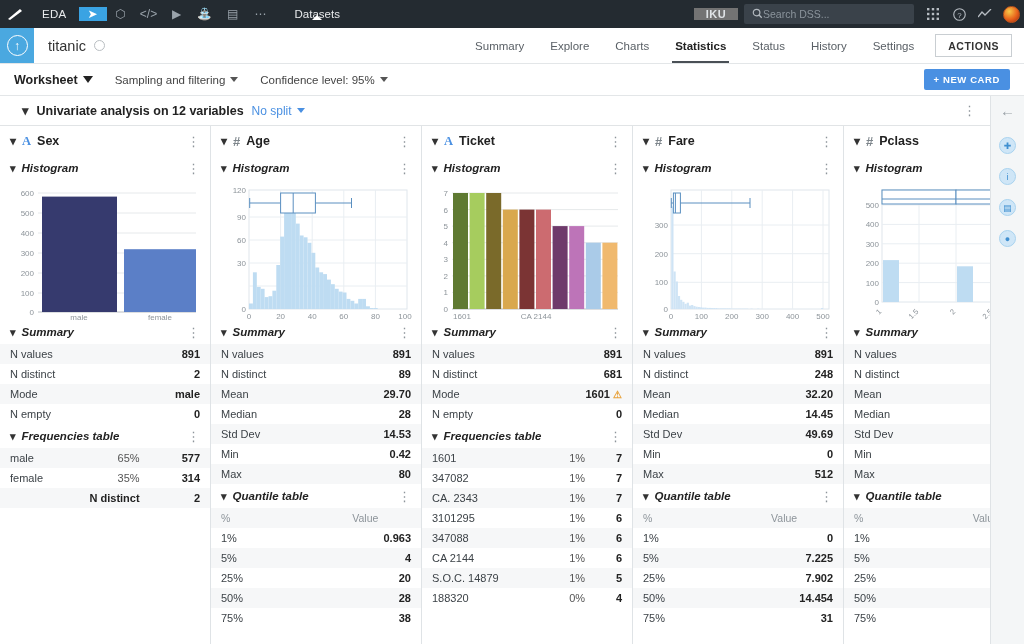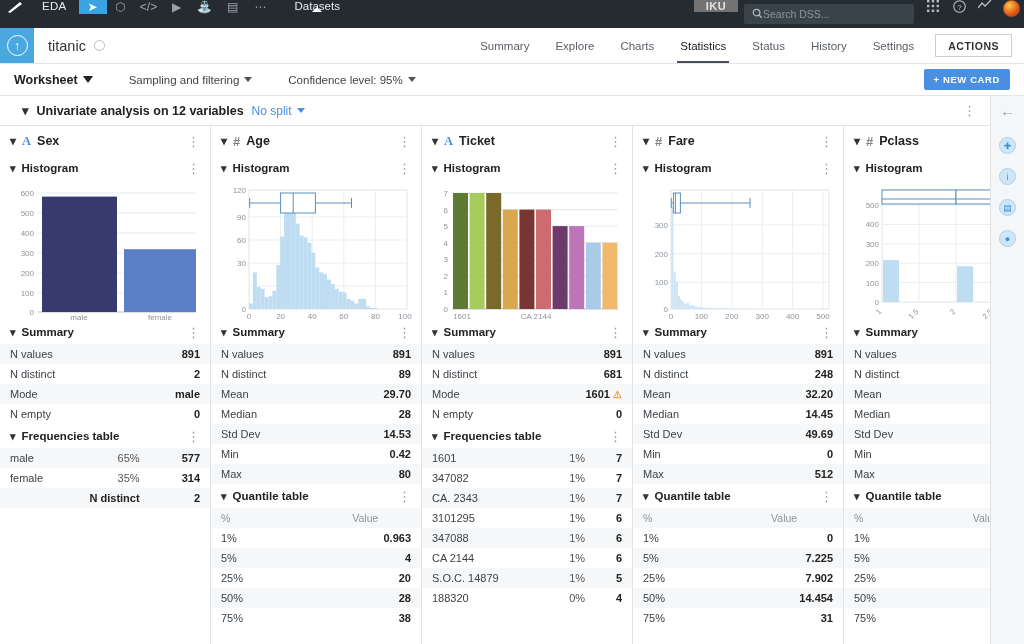--- a/index.html
+++ b/index.html
@@ -5,21 +5,21 @@
   * { box-sizing: border-box; margin: 0; padding: 0; }
   html, body {
     width: 1024px; height: 644px;
     font-family: "Liberation Sans", sans-serif;
     background: #ffffff; overflow: hidden;
     -webkit-font-smoothing: antialiased;
   }
 
   
   .topbar {
-    height: 28px; background: #242b31; display: flex; align-items: flex-start;
+    height: 28px; background: #242b31; display: flex; align-items: center;
     color: #c8cdd2; font-size: 11px; position: relative;
   }
   .tb-logo { width: 30px; display: flex; align-items: center; justify-content: center; }
   .tb-eda { padding: 0 12px; display: flex; align-items: center; font-size: 11.5px;
             color: #e8eaec; letter-spacing: .3px; }
   .tb-icon { width: 28px; display: flex; align-items: center; justify-content: center;
              color: #9aa3ab; font-size: 12px; cursor: pointer; }
   .tb-icon.active { background: #3aa3e3; color: #fff; }
   .tb-datasets { padding: 0 14px; display: flex; align-items: center; color: #e8eaec;
                  font-size: 11.5px; position: relative; margin-left: 6px; }
@@ -63,35 +63,35 @@
   .ds-title .badge {
     width: 11px; height: 11px; border-radius: 50%; border: 1.3px solid #b9bec2;
     display: inline-block;
   }
   .ds-spacer { flex: 1; }
   .ds-tabs { display: flex; align-items: stretch; gap: 0; }
   .ds-tab {
     display: flex; align-items: center; padding: 0 13px; font-size: 11.5px; color: #5a6066;
     cursor: pointer; position: relative;
   }
-  .ds-tab.active { color: #222; font-weight: normal; }
+  .ds-tab.active { color: #222; font-weight: bold; }
   .ds-tab.active::after {
     content: ""; position: absolute; bottom: 0; left: 10px; right: 10px; height: 2.5px;
     background: #4a5056;
   }
   .ds-actions {
     margin: 6px 12px 6px 8px; border: 1px solid #c9ced2; background: #fff;
     font-size: 10.5px; font-weight: bold; letter-spacing: .5px; color: #333;
     padding: 0 12px; display: flex; align-items: center; cursor: pointer;
   }
 
   
   .wsbar {
     height: 32px; background: #fff; border-bottom: 1px solid #e3e6e8;
-    display: flex; align-items: center; padding: 0 14px; gap: 36px;
+    display: flex; align-items: center; padding: 0 14px; gap: 22px;
   }
   .ws-item { font-size: 11.5px; color: #444; display: flex; align-items: center; gap: 5px; cursor: pointer; }
   .ws-item.strong { font-weight: bold; font-size: 12.5px; color: #222; }
   .caret { border-left: 4px solid transparent; border-right: 4px solid transparent;
            border-top: 5px solid #555; display: inline-block; }
   .caret.big { border-left-width: 5px; border-right-width: 5px; border-top-width: 7px; border-top-color: #222; }
   .ws-spacer { flex: 1; }
   .newcard {
     background: #4a90e2; color: #fff; font-size: 9.5px; font-weight: bold; letter-spacing: .6px;
     padding: 5px 10px; border-radius: 2px; cursor: pointer;
@@ -124,21 +124,21 @@
   .card-head .chev { font-size: 12px; color: #333; font-weight: bold; }
   .type-a { color: #4a90e2; font-size: 12.5px; font-weight: bold; font-family: "Liberation Serif", serif; }
   .type-h { color: #7d858b; font-size: 13px; font-weight: bold; }
   .card-title { font-size: 12.5px; font-weight: bold; color: #222; }
   .hspacer { flex: 1; }
 
   .sec-head {
     display: flex; align-items: center; height: 24px; padding: 0 10px; gap: 6px;
   }
   .sec-head .chev { font-size: 11px; color: #333; font-weight: bold; }
-  .sec-title { font-size: 11.5px; font-weight: bold; color: #222; }
+  .sec-title { font-size: 11.5px; font-weight: bold; color: #222; font-style: italic; }
 
   .chart-box { height: 140px; padding: 2px 6px 0 4px; position: relative; }
   .chart-box svg { display: block; }
 
   table.kv { width: 100%; border-collapse: collapse; font-size: 11px; }
   table.kv td { padding: 4px 10px; color: #3c4247; }
   table.kv tr:nth-child(odd) { background: #f6f7f8; }
   table.kv td.v { text-align: right; font-weight: bold; color: #222; }
   table.kv td.m { text-align: right; color: #555; font-weight: normal; }
   table.kv td.hdr { color: #8d949a; font-weight: normal; font-size: 10.5px; }

